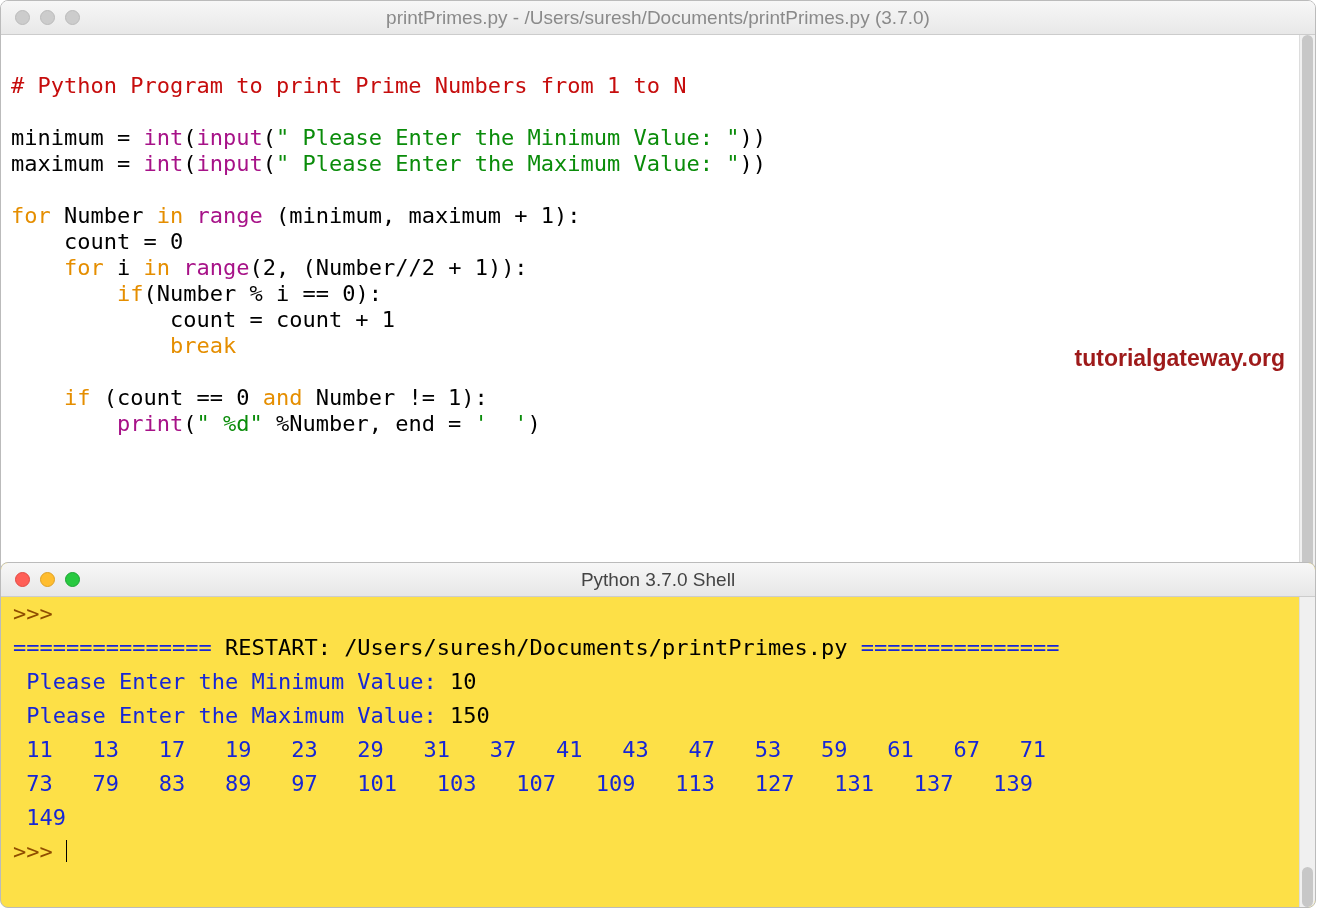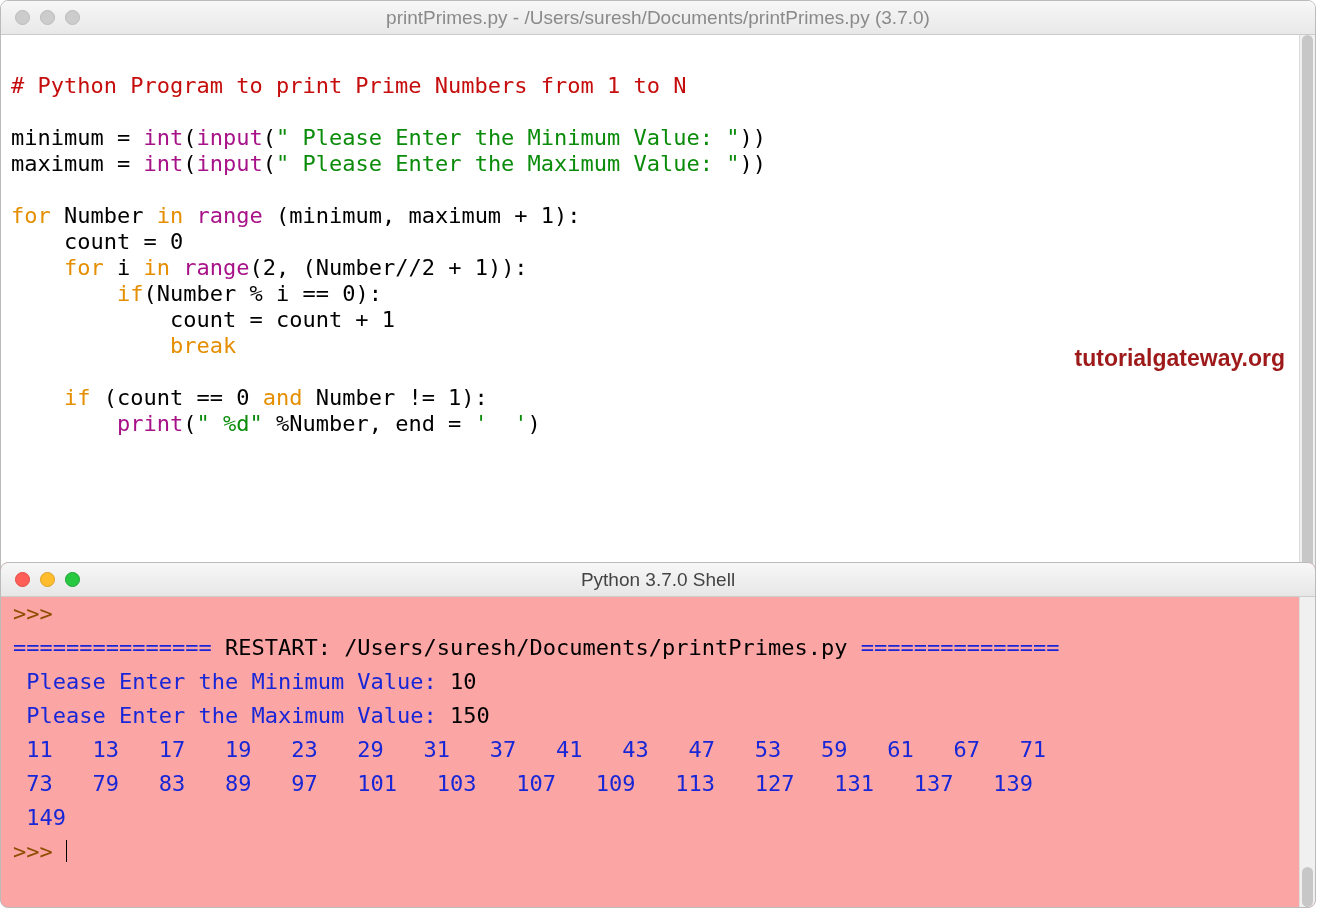--- a/index.html
+++ b/index.html
@@ -79,21 +79,21 @@
 
   
   .shell-window {
     position: absolute;
     top: 562px;
     left: 0;
     width: 1316px;
     height: 346px;
     border: 1px solid #bbb;
     border-radius: 8px;
-    background: #fca5a5;
+    background: #fde047;
     overflow: hidden;
   }
   .shell-window .titlebar {
     background: linear-gradient(#f7f7f7,#e7e7e7);
   }
   .dot.red { background: #ff5f57; border-color: #e14942; }
   .dot.yellow { background: #ffbd2e; border-color: #dfa023; }
   .dot.green { background: #28c940; border-color: #1ba532; }
 
   .shell-title {

